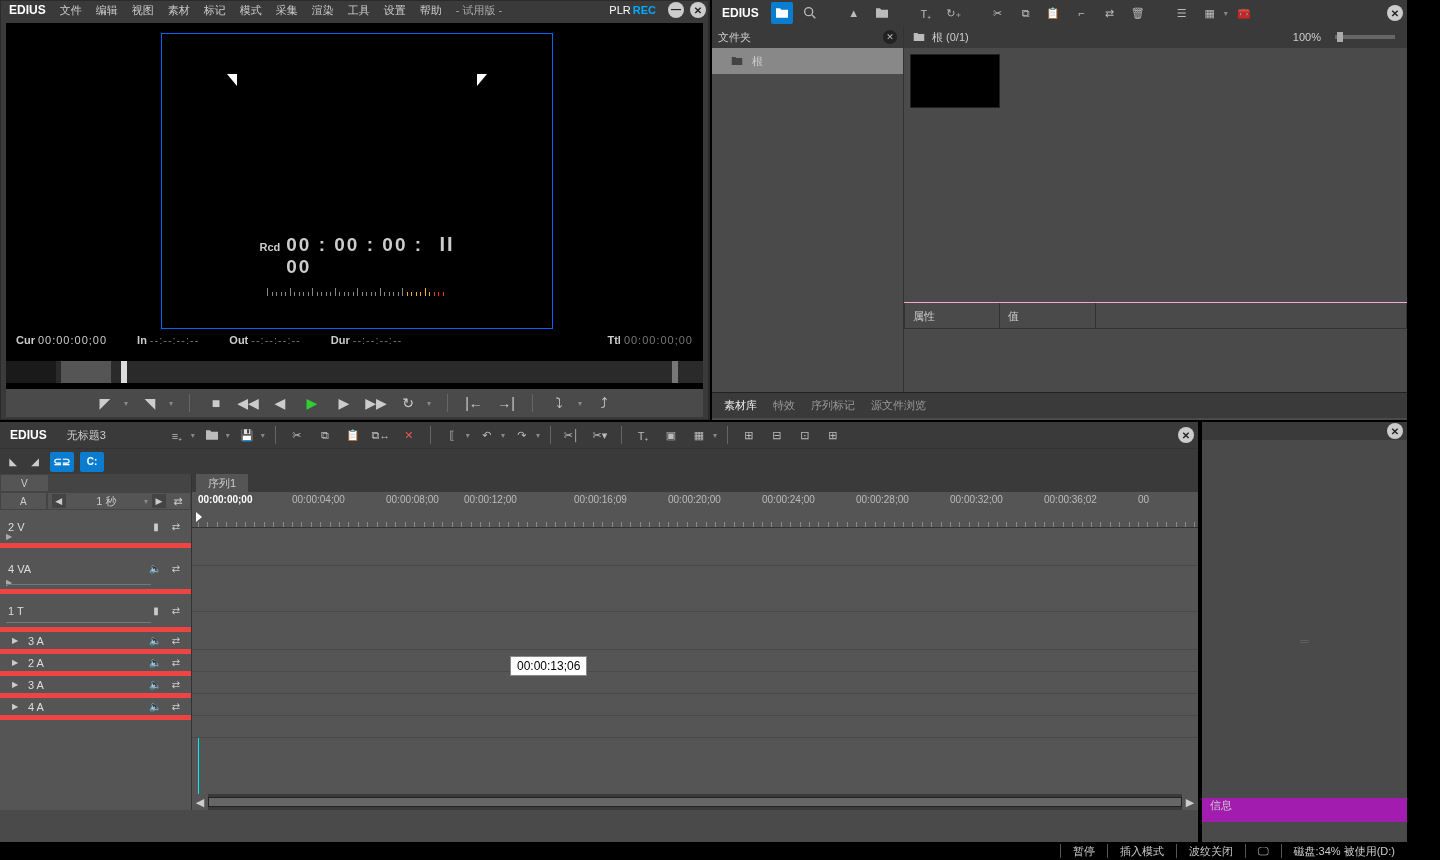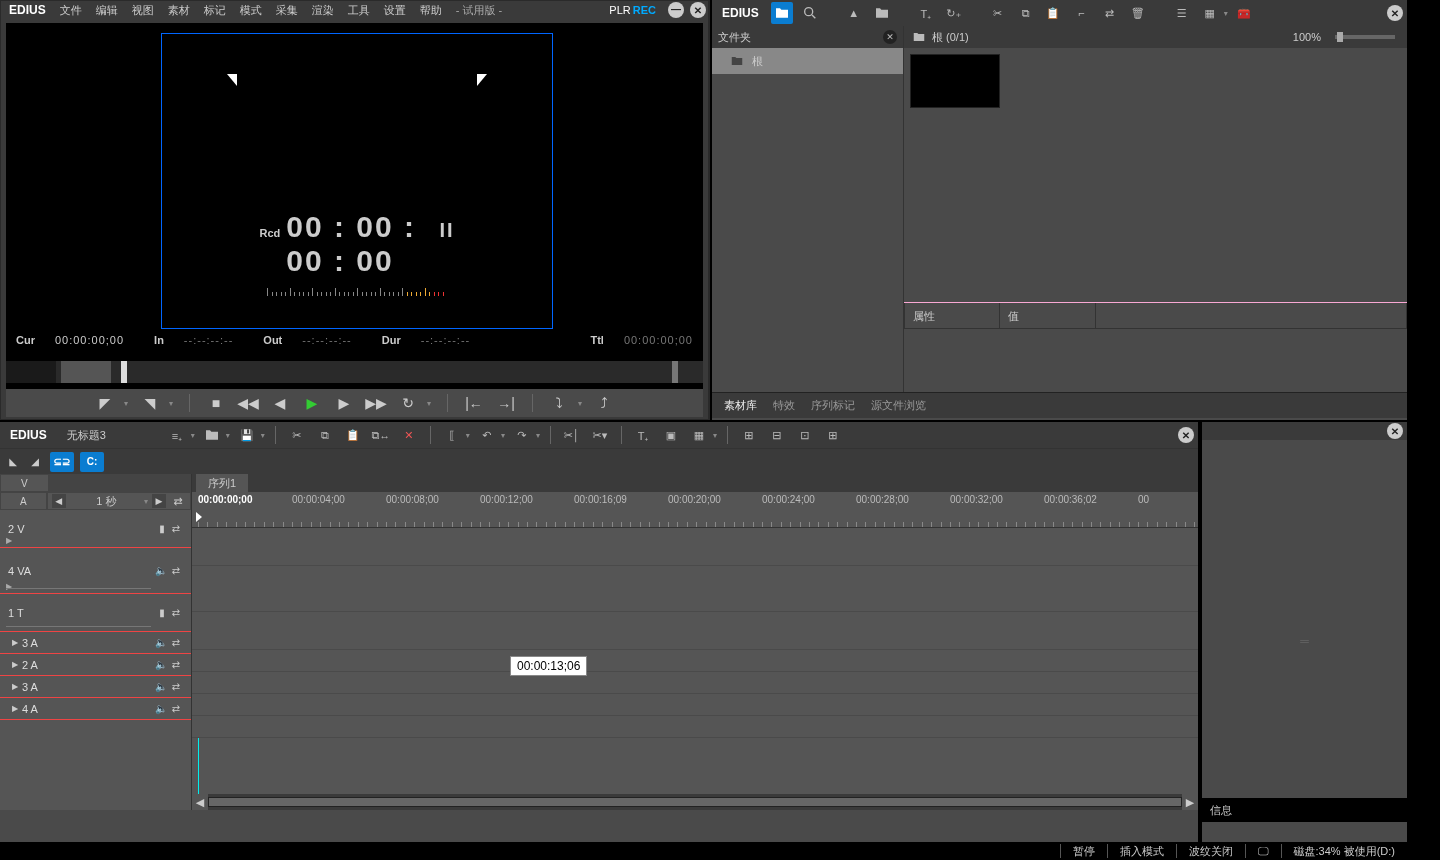--- a/index.html
+++ b/index.html
@@ -15,27 +15,27 @@
 .rec{color:#0af;font-weight:bold;margin-right:6px}
 .minbtn,.closebtn{width:16px;height:16px;border-radius:50%;background:#ccc;color:#222;display:flex;align-items:center;justify-content:center;font-weight:bold;margin-left:4px;cursor:pointer}
 .closebtn::before{content:"✕";font-size:10px}
 .minbtn::before{content:"—";font-size:10px;line-height:6px}
 .monitor{position:absolute;left:5px;top:22px;right:5px;height:381px;background:#000}
 .safe{position:absolute;left:155px;top:10px;width:392px;height:296px;border:1px solid #0066ff}
 .safe::before,.safe::after{content:"";position:absolute;top:40px;width:0;height:0;border-style:solid}
 .safe::before{left:65px;border-width:0 10px 12px 0;border-color:transparent #fff transparent transparent}
 .safe::after{right:65px;border-width:0 0 12px 10px;border-color:transparent transparent transparent #fff}
 .rcd{position:absolute;left:50%;transform:translateX(-50%);bottom:50px;color:#fff;display:flex;align-items:baseline;gap:6px}
-.rcd .lg{font-size:30px;font-weight:bold;letter-spacing:2px}
+.rcd .lg{font-size:19px;font-weight:bold;letter-spacing:2px}
 .rcd .lbl{font-size:11px;font-weight:bold}
 .rcd .pause{font-size:20px;font-weight:bold;letter-spacing:2px}
 .ticks{position:absolute;left:50%;transform:translateX(-50%);bottom:32px;width:180px;height:14px}
 .ticks span{position:absolute;bottom:0;width:1px;background:#888}
 .tcline{position:absolute;left:5px;right:5px;top:330px;height:18px;background:#000;color:#fff;display:flex;align-items:center;padding:0 10px;font-size:10px}
-.tc-group{display:flex;gap:20px;margin-right:30px}
+.tc-group{display:flex;gap:3px;margin-right:30px}
 .tc-lbl{font-weight:bold}
 .tc-val{letter-spacing:1px}
 .tc-dim{color:#777}
 .timeline-strip{position:absolute;left:5px;right:5px;top:360px;height:22px;background:#2a2a2a}
 .timeline-strip .dark{position:absolute;left:0;top:0;height:100%;width:50px;background:#1a1a1a}
 .timeline-strip .mark1{position:absolute;left:55px;top:0;height:100%;width:50px;background:#555}
 .timeline-strip .mark2{position:absolute;left:115px;top:0;height:100%;width:6px;background:#ddd}
 .timeline-strip .mark3{position:absolute;right:25px;top:0;height:100%;width:6px;background:#777}
 .transport{position:absolute;left:5px;right:5px;bottom:2px;height:28px;background:#4a4a4a;display:flex;align-items:center;justify-content:center;gap:12px}
 .tbtn{width:20px;height:20px;display:flex;align-items:center;justify-content:center;cursor:pointer;color:#ccc;font-size:14px}
@@ -79,21 +79,21 @@
 .tri-cluster{display:flex;gap:4px}
 .tri{width:18px;height:18px;display:flex;align-items:center;justify-content:center;cursor:pointer;font-size:10px}
 .tl-body{display:flex;height:336px;position:relative}
 .track-head{width:192px;background:#555;border-right:1px solid #333;display:flex;flex-direction:column}
 .vah-row{height:18px;display:flex}
 .vah-row>div{flex:1;display:flex;align-items:center;justify-content:center;background:#555;border:1px solid #444;font-size:10px}
 .scale-row{height:18px;display:flex;align-items:center;background:#3a3a3a;padding:0 4px;gap:4px}
 .scale-row .arrowbtn{width:14px;height:14px;background:#444;display:flex;align-items:center;justify-content:center;font-size:9px;cursor:pointer}
 .scale-row .drop{flex:1;text-align:center}
 .scale-row .txfr{width:16px;text-align:center}
-.trk{border-bottom:1px solid #ef4444;display:flex;align-items:center;padding:0 8px;background:#555;position:relative}
+.trk{border-bottom:5px solid #ef4444;display:flex;align-items:center;padding:0 8px;gap:6px;background:#555;position:relative}
 .trk.h2{height:38px}
 .trk.h2b{height:46px}
 .trk.h1{height:22px}
 .trk .nm{flex:1;font-size:11px;color:#ddd}
 .trk .ic{width:14px;text-align:center;color:#ccc;font-size:10px}
 .trk .hline{position:absolute;left:6px;bottom:4px;right:40px;height:1px;background:#777}
 .trk .expand{position:absolute;left:6px;bottom:2px;font-size:8px;color:#aaa}
 .timeline-area{flex:1;position:relative;background:#555;overflow:hidden}
 .seq-tabs{height:18px;background:#3a3a3a;display:flex;align-items:center}
 .seq-tabs .seq-tab{padding:2px 12px;background:#555;margin-left:4px;cursor:pointer;border-top:1px solid #666}
@@ -109,21 +109,21 @@
 .tooltip{position:absolute;background:#fff;color:#000;font-size:12px;padding:2px 6px;border:1px solid #888}
 .hscroll{position:absolute;left:192px;right:0;bottom:0;height:16px;background:#3a3a3a;display:flex;align-items:center}
 .hscroll .arrow{width:16px;height:16px;display:flex;align-items:center;justify-content:center;background:#555;cursor:pointer}
 .hscroll .track{flex:1;height:10px;background:#2f2f2f;position:relative}
 .hscroll .thumb{position:absolute;left:0;top:0;height:100%;width:100%;background:#666}
 
 #info{left:1202px;top:422px;width:205px;height:420px;background:#4a4a4a}
 .drag{height:220px;border-bottom:1px solid #333}
 .grip{text-align:center;color:#666;height:16px;font-size:12px;margin-top:194px}
 .info-tb{height:22px;display:flex;align-items:center;justify-content:flex-end;padding:0 6px;gap:8px}
-.info-tab{position:absolute;bottom:20px;left:0;right:0;height:24px;background:#000000;display:flex;align-items:center;padding:0 8px}
+.info-tab{position:absolute;bottom:20px;left:0;right:0;height:24px;background:#a21caf;display:flex;align-items:flex-start;padding:0 8px}
 
 #status{position:absolute;left:0;bottom:0;width:1407px;height:18px;background:#000;display:flex;align-items:center;color:#ccc;font-size:11px}
 #status .cell{padding:0 12px;border-left:1px solid #555;height:14px;line-height:14px}
 #status .sp{flex:1}
 .tiny-dd{font-size:8px;color:#888;margin-left:-3px}
 </style>
 </head>
 <body>
 
 <div id="preview" class="panel">
@@ -486,21 +486,21 @@
           <span class="minor" style="left: 194px;"></span>
           <span class="minor" style="left: 203.4px;"></span>
           <span class="minor" style="left: 212.8px;"></span>
           <span class="minor" style="left: 222.2px;"></span>
           <span class="minor" style="left: 231.6px;"></span>
           <span class="minor" style="left: 241px;"></span>
           <span class="minor" style="left: 250.4px;"></span>
           <span class="minor" style="left: 259.8px;"></span>
           <span class="minor" style="left: 269.2px;"></span>
           <span class="minor" style="left: 278.6px;"></span>
-          <span class="tick" style="left: 288px; text-align: right;">00:00:12;00</span>
+          <span class="tick" style="left: 272px; text-align: right;">00:00:12;00</span>
           <span class="minor" style="left: 288px;"></span>
           <span class="minor" style="left: 297.4px;"></span>
           <span class="minor" style="left: 306.8px;"></span>
           <span class="minor" style="left: 316.2px;"></span>
           <span class="minor" style="left: 325.6px;"></span>
           <span class="minor" style="left: 335px;"></span>
           <span class="minor" style="left: 344.4px;"></span>
           <span class="minor" style="left: 353.8px;"></span>
           <span class="minor" style="left: 363.2px;"></span>
           <span class="minor" style="left: 372.6px;"></span>

